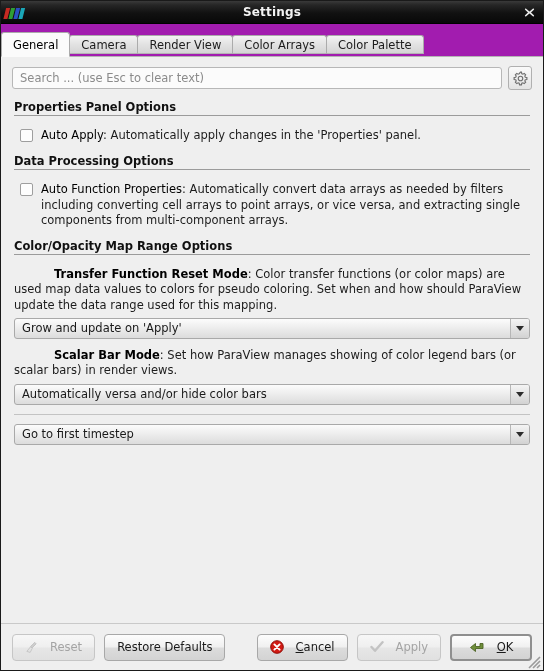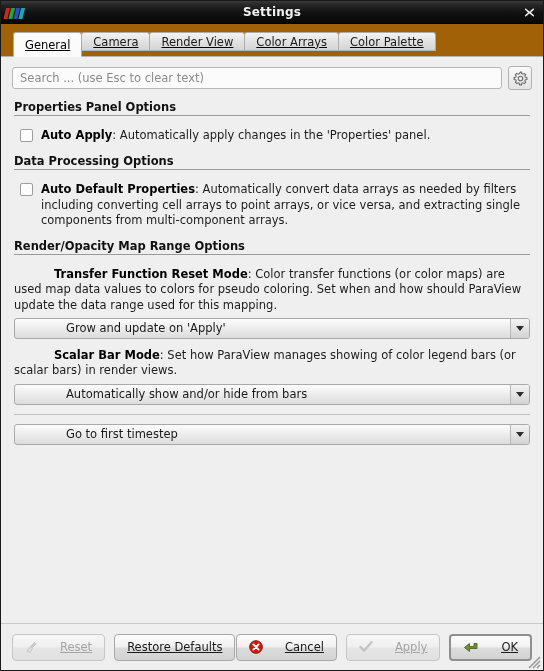--- a/index.html
+++ b/index.html
@@ -7,21 +7,21 @@
     width: 544px; height: 671px;
     font-family: "DejaVu Sans", "Liberation Sans", sans-serif;
     background: #efefef;
     overflow: hidden;
   }
 
   
   .window {
     width: 544px; height: 671px;
     display: flex; flex-direction: column;
-    background: #a16207;
+    background: #a21caf;
     border: 1px solid #1a1a1a;
     position: relative;
   }
 
   
   .titlebar {
     height: 23px; flex: 0 0 23px;
     background: linear-gradient(to bottom, #3a3a3a 0%, #262626 18%, #111 55%, #080808 100%);
     display: flex; align-items: center;
     position: relative;
@@ -53,25 +53,23 @@
     display: flex; align-items: center; justify-content: center;
     color: #eaeaea; font-size: 13px; font-weight: bold;
     cursor: pointer;
     line-height: 1;
   }
 
   
   .tabbar {
     flex: 0 0 25px;
     margin: 8px 0 0 0;
-    padding-left: 12px;
-    display: flex; align-items: flex-start;
+    display: flex; align-items: center;
     position: relative;
     height: 25px;
-    text-decoration: underline;
   }
   .tabbar::after {
     content:""; position:absolute; left:0; right:0; bottom:0;
     height:1px; background:#b4b4b4;
   }
   .tab {
     height: 19px;
     padding: 0 11px;
     display: flex; align-items: center;
     font-size: 11.5px; color: #1c1c1c;
@@ -151,21 +149,21 @@
     width: 13px; height: 13px;
     margin-top: 1px;
     background: #fdfdfd;
     border: 1px solid #9e9e9e;
     border-radius: 2px;
     cursor: pointer;
   }
   .check-label {
     font-size: 11.5px; color: #1c1c1c; line-height: 1.33;
   }
-  .check-label b { font-weight: bold; color: #000; }
+  .check-label b { font-weight: normal; color: #000; }
 
   .desc {
     font-size: 11.5px; color: #1c1c1c; line-height: 1.33;
     margin-bottom: 5px;
   }
   .desc b { font-weight: bold; color: #000; margin-left: 40px; }
 
   .combo {
     width: 100%; height: 21px;
     display: flex; align-items: stretch;
@@ -173,21 +171,21 @@
     border-radius: 3px;
     background: linear-gradient(to bottom, #fcfcfc, #dcdcdc);
     margin-bottom: 9px;
     cursor: pointer;
     overflow: hidden;
   }
   .combo-text {
     flex: 1 1 auto;
     display: flex; align-items: center;
     padding-left: 7px;
-    font-size: 11.5px; color: #1a1a1a; margin-left: 44px;
+    font-size: 11.5px; color: #1a1a1a;
   }
   .combo-arrow {
     flex: 0 0 19px;
     display: flex; align-items: center; justify-content: center;
     border-left: 1px solid #b6b6b6;
     background: linear-gradient(to bottom, #f4f4f4, #d2d2d2);
   }
   .tri-down {
     width: 0; height: 0;
     border-left: 4px solid transparent;
@@ -206,27 +204,26 @@
     position: relative;
   }
   .footer-left { display: flex; gap: 9px; }
   .footer-right { display: flex; gap: 9px; margin-left: auto; }
 
   .btn {
     height: 27px;
     min-width: 82px;
     padding: 0 12px;
     display: flex; align-items: center; justify-content: center;
-    gap: 22px;
+    gap: 12px;
     font-size: 11.5px; color: #1a1a1a;
     border: 1px solid #a8a8a8;
     border-radius: 4px;
     background: linear-gradient(to bottom, #fdfdfd 0%, #f0f0f0 48%, #dcdcdc 52%, #d3d3d3 100%);
     cursor: pointer;
-    text-decoration: underline;
   }
   .btn.disabled {
     color: #a4a4a4;
     border-color: #c6c6c6;
     background: linear-gradient(to bottom, #f7f7f7 0%, #efefef 48%, #e6e6e6 52%, #e0e0e0 100%);
     cursor: default;
   }
   .btn.default-focus {
     border: 2px solid #8f8f8f;
     border-radius: 4px;
@@ -301,43 +298,43 @@
             <b>Auto Apply</b><span>: </span><span>Automatically apply changes in the 'Properties' panel.</span>
           </div>
         </div>
       </div>
 
       <div class="group-block">
         <div class="group-title">Data Processing Options</div>
         <div class="check-row">
           <div class="checkbox"></div>
           <div class="check-label">
-            <b>Auto Default Properties</b><span>: </span><span>Automatically convert data arrays as needed by filters including converting cell arrays to point arrays, or vice versa, and extracting single components from multi-component arrays.</span>
+            <b>Auto Function Properties</b><span>: </span><span>Automatically convert data arrays as needed by filters including converting cell arrays to point arrays, or vice versa, and extracting single components from multi-component arrays.</span>
           </div>
         </div>
       </div>
 
       <div class="group-block">
-        <div class="group-title">Render/Opacity Map Range Options</div>
+        <div class="group-title">Color/Opacity Map Range Options</div>
 
         <div class="desc">
           <b>Transfer Function Reset Mode</b><span>: </span><span>Color transfer functions (or color maps) are used map data values to colors for pseudo coloring. Set when and how should ParaView update the data range used for this mapping.</span>
         </div>
         <div class="combo">
           <div class="combo-text">Grow and update on 'Apply'</div>
           <div class="combo-arrow">
               <i class="tri-down"></i>
             </div>
         </div>
 
         <div class="desc">
           <b>Scalar Bar Mode</b><span>: </span><span>Set how ParaView manages showing of color legend bars (or scalar bars) in render views.</span>
         </div>
         <div class="combo">
-          <div class="combo-text">Automatically show and/or hide from bars</div>
+          <div class="combo-text">Automatically versa and/or hide color bars</div>
           <div class="combo-arrow">
               <i class="tri-down"></i>
             </div>
         </div>
 
         <div class="hr-sep"></div>
 
         <div class="combo">
           <div class="combo-text">Go to first timestep</div>
           <div class="combo-arrow">

